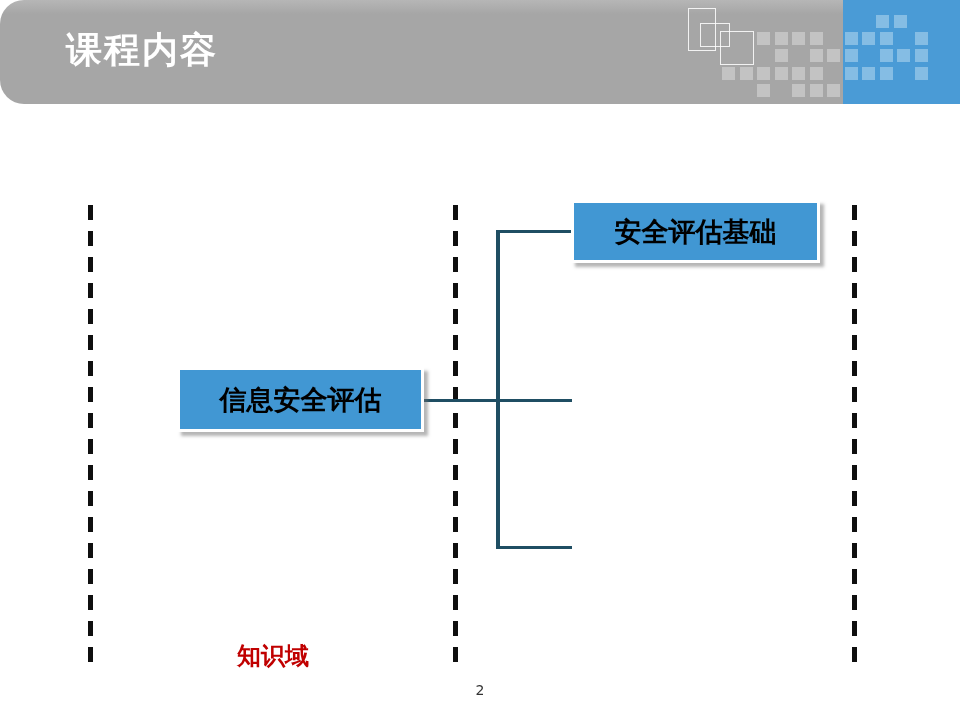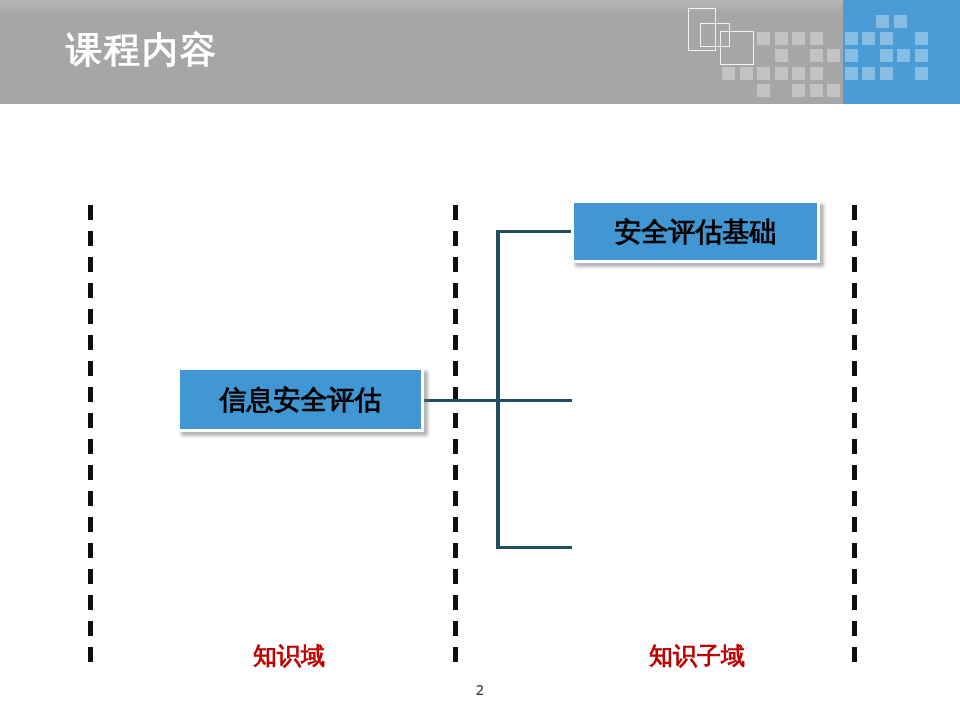--- a/index.html
+++ b/index.html
@@ -4,20 +4,21 @@
 <style>
   html, body { margin: 0; padding: 0; background: #ffffff; }
   .slide {
     position: relative; width: 960px; height: 720px; background: #fff;
     overflow: hidden; font-family: "DejaVu Sans", "Liberation Sans", sans-serif;
   }
   
   .header {
     position: absolute; left: 0; top: 0; width: 960px; height: 104px;
     background: linear-gradient(to bottom, #b6b6b6 0, var(--header-gray) 14px, var(--header-gray) 100%);
+    border-radius: 24px;
   }
   .accent {
     position: absolute; left: 843px; top: 0; width: 117px; height: 104px;
     background: var(--accent-blue);
   }
   .title {
     position: absolute; left: 66px; top: 26px; margin: 0;
     font-size: 36px; font-weight: bold; letter-spacing: 2px;
     color: var(--title-white);
   }
@@ -33,21 +34,21 @@
   .connector { position: absolute; background: var(--connector); }
   .node {
     position: absolute; box-sizing: border-box;
     background: var(--box-blue); border: 3px solid #ffffff;
     box-shadow: 4px 4px 3px rgba(110,110,110,0.5);
     display: flex; align-items: center; justify-content: center;
     font-size: 27px; font-weight: bold; color: #000;
   }
   .zone-label {
     position: absolute; font-size: 24px; font-weight: bold;
-    color: var(--zone-label-red); white-space: nowrap; margin-left: 16px;
+    color: var(--zone-label-red); white-space: nowrap;
   }
   .page-num {
     position: absolute; left: 0; top: 682px; width: 960px;
     text-align: center; font-size: 14px; color: #333;
   }
 </style>
 </head>
 <body>
 
 <div class="slide">
@@ -103,17 +104,16 @@
   <div class="connector" style="left:500px;top:546px;width:72px;height:3px;"></div>
 
   <div class="node" style="left:177px;top:367px;width:247px;height:65px;justify-content:center;">
     <span>信息安全评估</span>
   </div>
   <div class="node" style="left:571px;top:200px;width:249px;height:63px;">
     <span>安全评估基础</span>
   </div>
 
   <div class="zone-label" style="left:237px;top:640px;">知识域</div>
-  <div class="zone-label" style="left:633px;top:640px;">知识子域</div>
 
   <div class="page-num">2</div>
 
 </div>
 
 </body></html>

